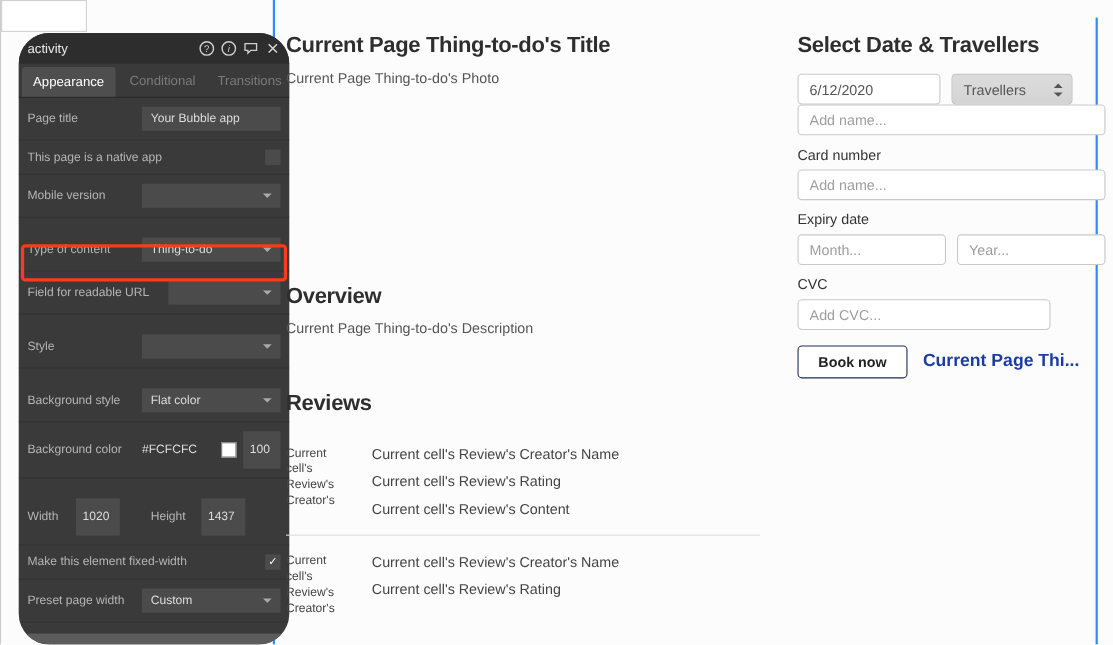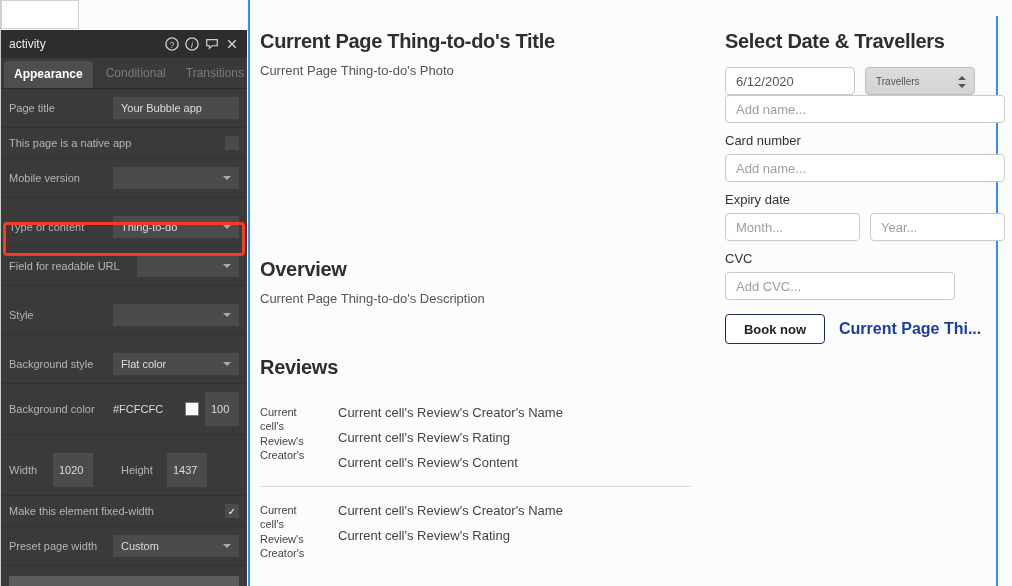--- a/index.html
+++ b/index.html
@@ -1,27 +1,27 @@
 <!DOCTYPE html>
 <html><head>
 <meta charset="utf-8">
 <style>
   * { box-sizing: border-box; margin: 0; padding: 0; }
   body { font-family: -apple-system, BlinkMacSystemFont, "Segoe UI", Arial, sans-serif; font-size: 13px; background: #fff; overflow: hidden; width: 1012px; height: 586px; position: relative;}
   .workspace { position: absolute; left: 0; top: 0; width: 1012px; height: 586px; background: #fcfcfc; border-left: 1px solid #ccc; }
   .corner { position: absolute; left:0; top:0; width:78px; height:29px; background:#fff; border:1px solid #d0d0d0; }
   .bluebar { position: absolute; left: 247px; top:0; width: 2px; height: 586px; background:#2d8cff; }
-  .inspector { position:absolute; left:0; top:30px; width:246px; background:#3a3a3a; color:#c8c8c8; height:556px; overflow:hidden; }
+  .inspector { position:absolute; left:16px; top:30px; width:246px; background:#3a3a3a; color:#c8c8c8; height:556px; overflow:hidden;border-radius:28px; }
   .insp-header { background:#2d2d2d; height:28px; display:flex; align-items:center; padding:0 8px; color:#eaeaea; font-size:12px; }
   .insp-header .title { flex:1; }
   .insp-header .icons { display:flex; gap:6px; }
   .insp-header .ic { width:14px; height:14px; color:#cfcfcf; display:flex;align-items:center;justify-content:center; cursor:pointer;}
   .tabs { display:flex; background:#3a3a3a; border-bottom:1px solid #2a2a2a; font-size:12px; }
   .tabs .tab { padding:8px 10px; color:#7a7a7a; cursor:pointer; }
-  .tabs .tab.active { background:#4e4e4e; color:#fff; border-radius:3px 3px 0 0; margin:3px 3px 0; padding:6px 10px;font-weight:bold;}
+  .tabs .tab.active { background:#4e4e4e; color:#fff; border-radius:3px 3px 0 0; margin:3px 3px 0; padding:6px 10px;}
   .rows { padding:0; }
   .row { display:flex; align-items:center; padding:8px; border-bottom:1px solid #333; gap:8px; font-size:11px; color:#b5b5b5; min-height:30px;}
   .row .lab { width:96px; }
   .row .val { flex:1; }
   .txtfield { background:#4b4b4b; color:#ddd; border:none; height:22px; padding:0 8px; width:100%; font-size:11px;}
   .selectlike { background:#4b4b4b; color:#ddd; height:22px; display:flex; align-items:center; padding:0 24px 0 8px; position:relative; width:100%; font-size:11px;}
   .selectlike:after { content:""; position:absolute; right:8px; top:9px; border-left:4px solid transparent; border-right:4px solid transparent; border-top:4px solid #aaa; }
   .chk { width:14px; height:14px; background:#4b4b4b; display:inline-flex;align-items:center;justify-content:center;color:#fff;font-size:10px; }
   .redbox { position:absolute; top:192px; left:2px; width:242px; height:34px; border:3px solid #fa3b1d; border-radius:4px; pointer-events:none; }
   .colorswatch { width:14px;height:14px; background:#fff; display:inline-block; vertical-align:middle; border:1px solid #777;}
@@ -32,21 +32,21 @@
   .canvas { position:absolute; left:249px; top:0; width:763px; height:586px; padding:30px 8px 0 10px; }
   .page-cols { display:flex; gap:34px; }
   .leftcol { flex:1; min-width:0; }
   .rightcol { width:280px; }
   h2 { font-size:20px; font-weight:600; color:#2e2e2e; letter-spacing:-0.3px; margin-bottom:10px; font-family: "Segoe UI", Arial, sans-serif;}
   .photocap { font-size:13px; color:#555; margin-bottom: 180px; }
   .muted { color:#555; font-size:13px; }
   .input { border:1px solid #c9c9c9; border-radius:4px; height:28px; padding:0 10px; font-size:13px; color:#555; background:#fff; width:100%; }
   .input::placeholder { color:#9e9e9e; }
   .lblsm { font-size:13px; color:#333; margin:10px 0 6px; }
-  .travellers { background:linear-gradient(#dcdcdc,#d4d4d4); border:1px solid #bfbfbf; border-radius:4px; height:28px; display:flex; align-items:center; padding:0 22px 0 10px; position:relative; color:#555; font-size:10px; width:110px;}
+  .travellers { background:linear-gradient(#dcdcdc,#d4d4d4); border:1px solid #bfbfbf; border-radius:4px; height:28px; display:flex; align-items:center; padding:0 22px 0 10px; position:relative; color:#555; font-size:13px; width:110px;}
   .travellers:after { content:""; position:absolute; right:8px; top:8px; width:0;height:0;border-left:4px solid transparent;border-right:4px solid transparent;border-bottom:4px solid #555; }
   .travellers:before { content:""; position:absolute; right:8px; top:16px; width:0;height:0;border-left:4px solid transparent;border-right:4px solid transparent;border-top:4px solid #555; }
   .toprow { display:flex; gap:10px; }
   .datein { width:130px; }
   .dualrow { display:flex; gap:10px; }
   .dualrow .input { flex:1; min-width:0; }
   .bookrow { display:flex; align-items:center; gap:14px; margin-top:14px; }
   .bookbtn { border:1.5px solid #1b2e57; background:#fff; color:#222; font-weight:600; height:30px; width:100px; border-radius:4px; cursor:pointer; font-size:13px;}
   .bluelink { color:#1b3d9d; font-weight:600; font-size:16px; white-space:nowrap; overflow:hidden; text-overflow:ellipsis; flex:1;}
   .reviewsec { margin-top:34px; }

